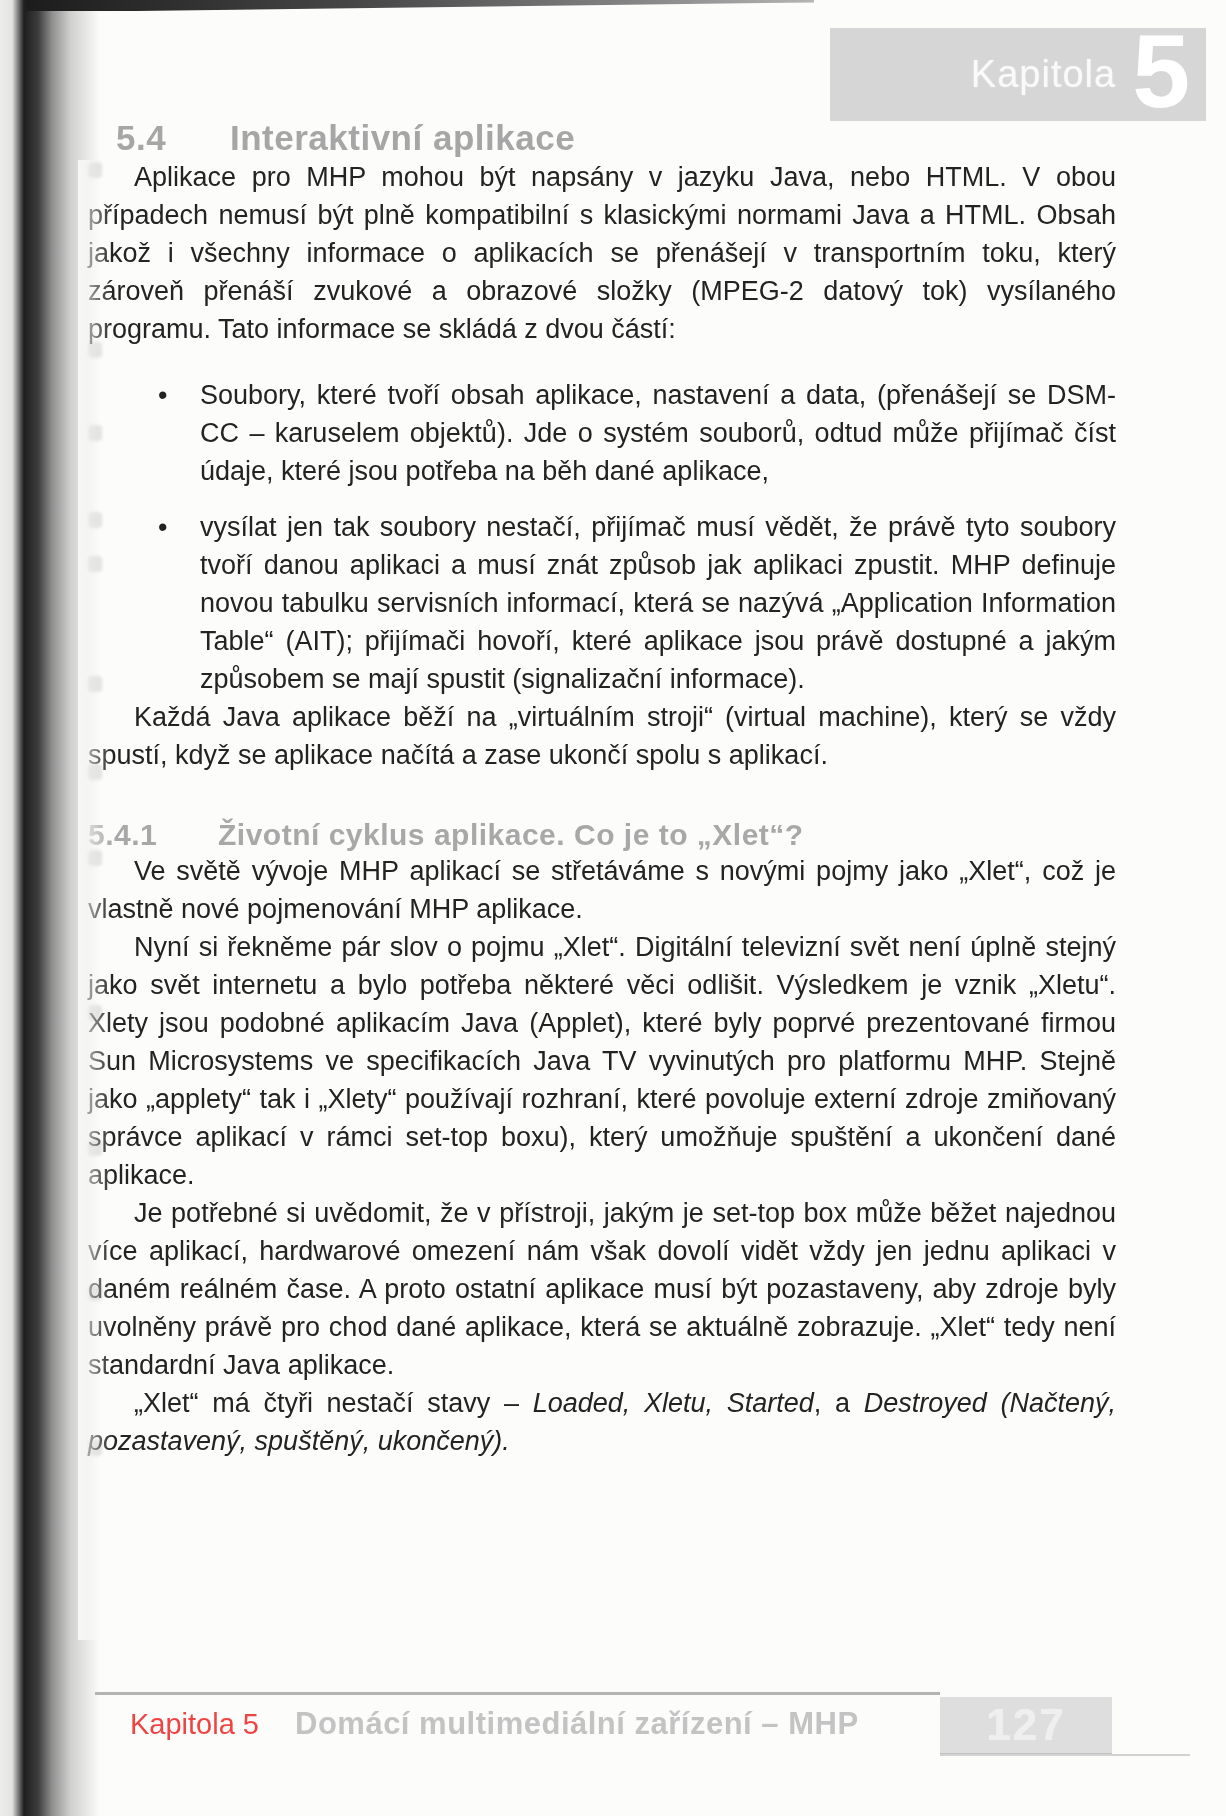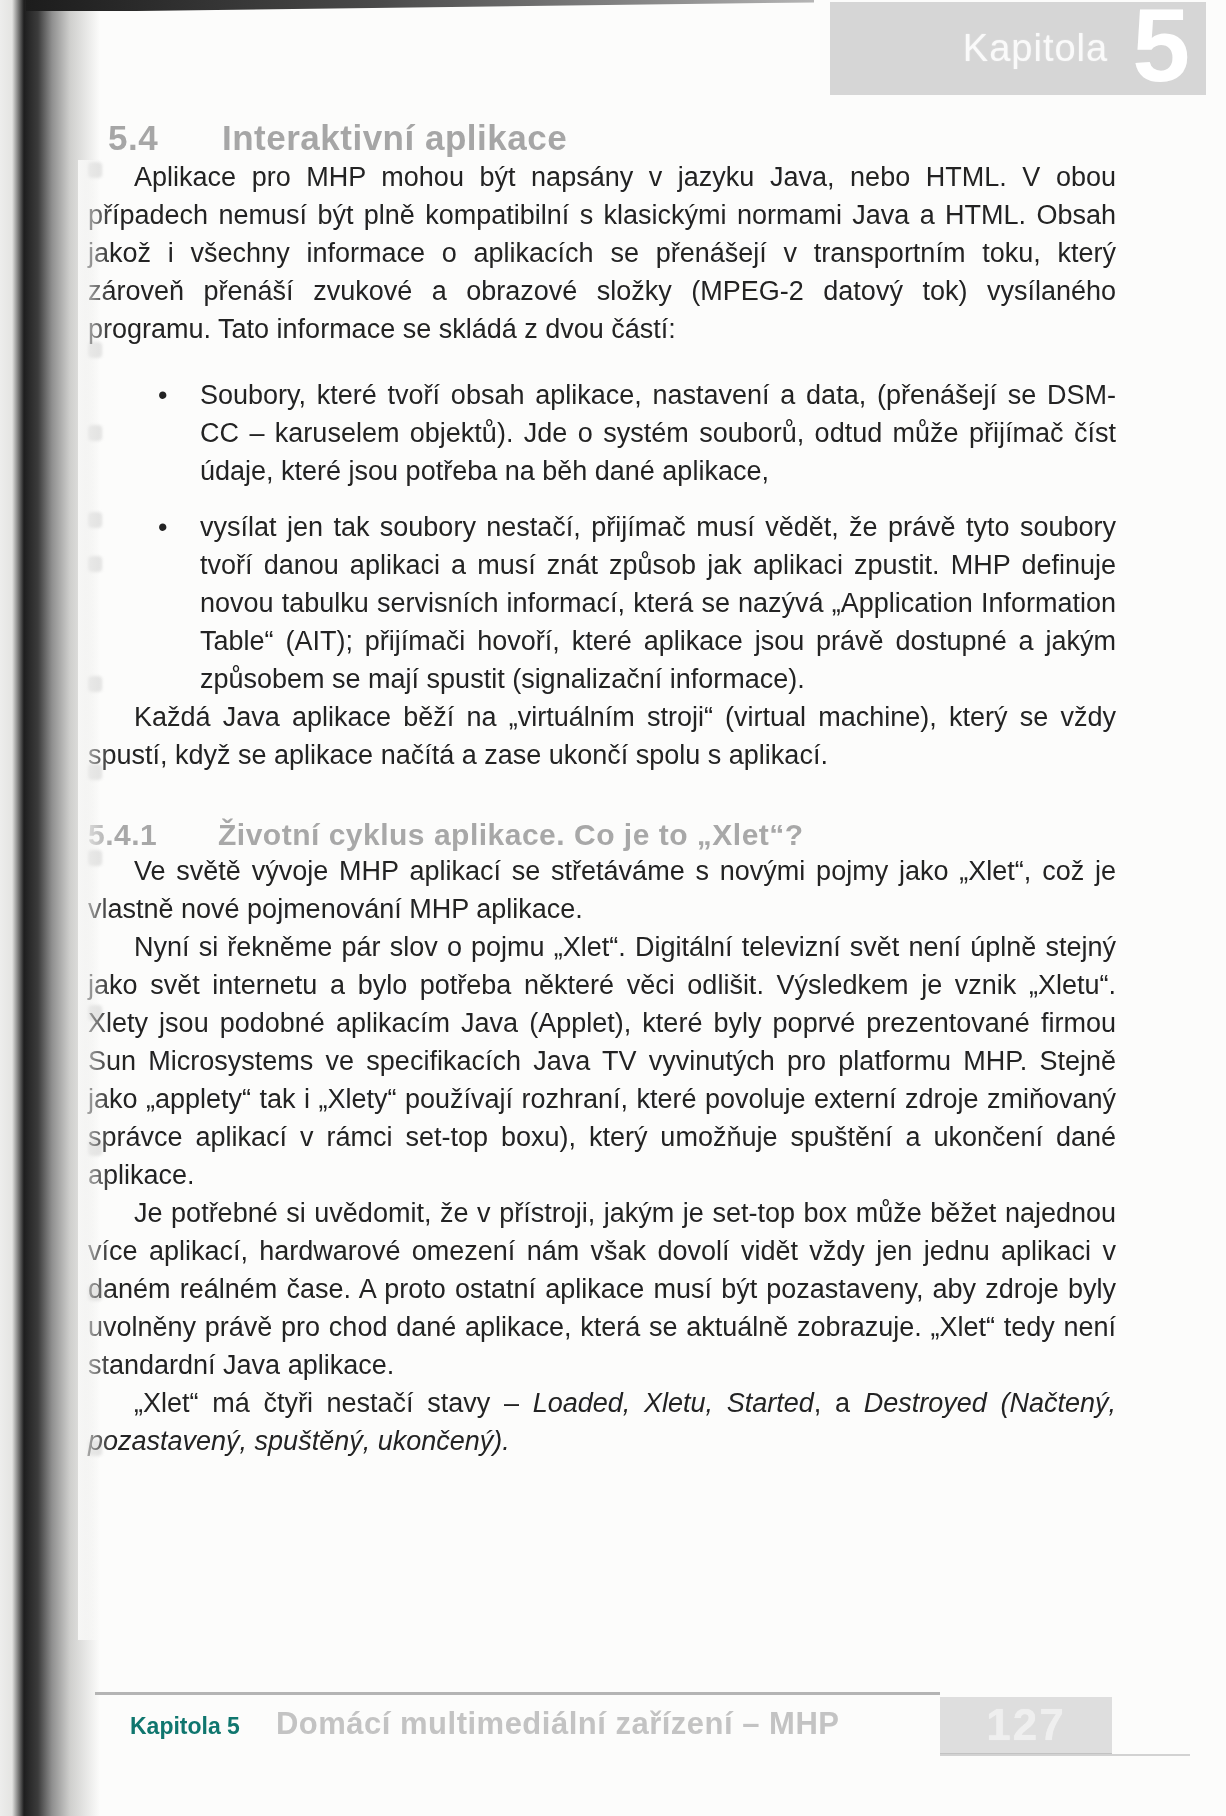--- a/index.html
+++ b/index.html
@@ -38,39 +38,39 @@
   }
   
   .left-fade {
     position: absolute; left: 78px; top: 160px; width: 34px; height: 1480px;
     background: linear-gradient(90deg, rgba(252,252,251,0.85), rgba(252,252,251,0));
     pointer-events: none; z-index: 5;
   }
 
   
   .chapter-badge {
-    position: absolute; left: 830px; top: 2px; width: 376px; height: 93px;
+    position: absolute; left: 830px; top: 28px; width: 376px; height: 93px;
     background: #d6d6d6;
     display: flex; align-items: center; justify-content: flex-end;
-    padding-right: 16px; box-sizing: border-box; gap: 8px;
+    padding-right: 16px; box-sizing: border-box;
   }
   .chapter-badge .label {
     color: #fafafa; font-size: 38px; letter-spacing: 1px; margin-right: 16px;
     text-shadow: 0 0 2px rgba(255,255,255,0.4);
   }
   .chapter-badge .number {
     color: #ffffff; font-size: 104px; font-weight: bold; line-height: 90px;
     transform: translateY(-4px);
   }
 
   
   .content { position: absolute; left: 88px; top: 118px; width: 1028px; }
 
   .section-heading {
-    display: flex; margin: 0 0 0 20px; color: #a6a6a6; font-weight: bold;
+    display: flex; margin: 0 0 0 28px; color: #a6a6a6; font-weight: bold;
     font-size: 35px; letter-spacing: 0.5px;
   }
   .section-heading .sec-num { width: 114px; flex: 0 0 auto; }
 
   p.body {
     margin: 0; font-size: 27px; line-height: 38px; text-align: justify;
     color: #232323;
   }
   p.indent { text-indent: 46px; }
   .mt-para  { margin-top: 24px; }
@@ -95,21 +95,21 @@
   .it { font-style: italic; }
 
   
   .footer-line {
     position: absolute; left: 95px; top: 1692px; width: 845px; height: 3px;
     background: #b4b4b4;
   }
   .footer-text {
     position: absolute; left: 130px; top: 1706px; display: flex; align-items: baseline;
   }
-  .footer-chapter { color: #0f766e; font-weight: bold; font-size: 23px; }
+  .footer-chapter { color: #ef4444; font-weight: normal; font-size: 29px; }
   .footer-title   { color: #c3c3c3; font-weight: bold; font-size: 31px; margin-left: 36px; letter-spacing: 0.5px; }
   .page-badge {
     position: absolute; left: 940px; top: 1697px; width: 172px; height: 56px;
     background: #dedede; border-bottom: 3px solid #c2c2c2;
     display: flex; align-items: center; justify-content: center;
   }
   .page-badge .num {
     color: #efefef; font-weight: bold; font-size: 44px; letter-spacing: 2px;
     text-shadow: 0 0 1px rgba(255,255,255,0.6);
   }

